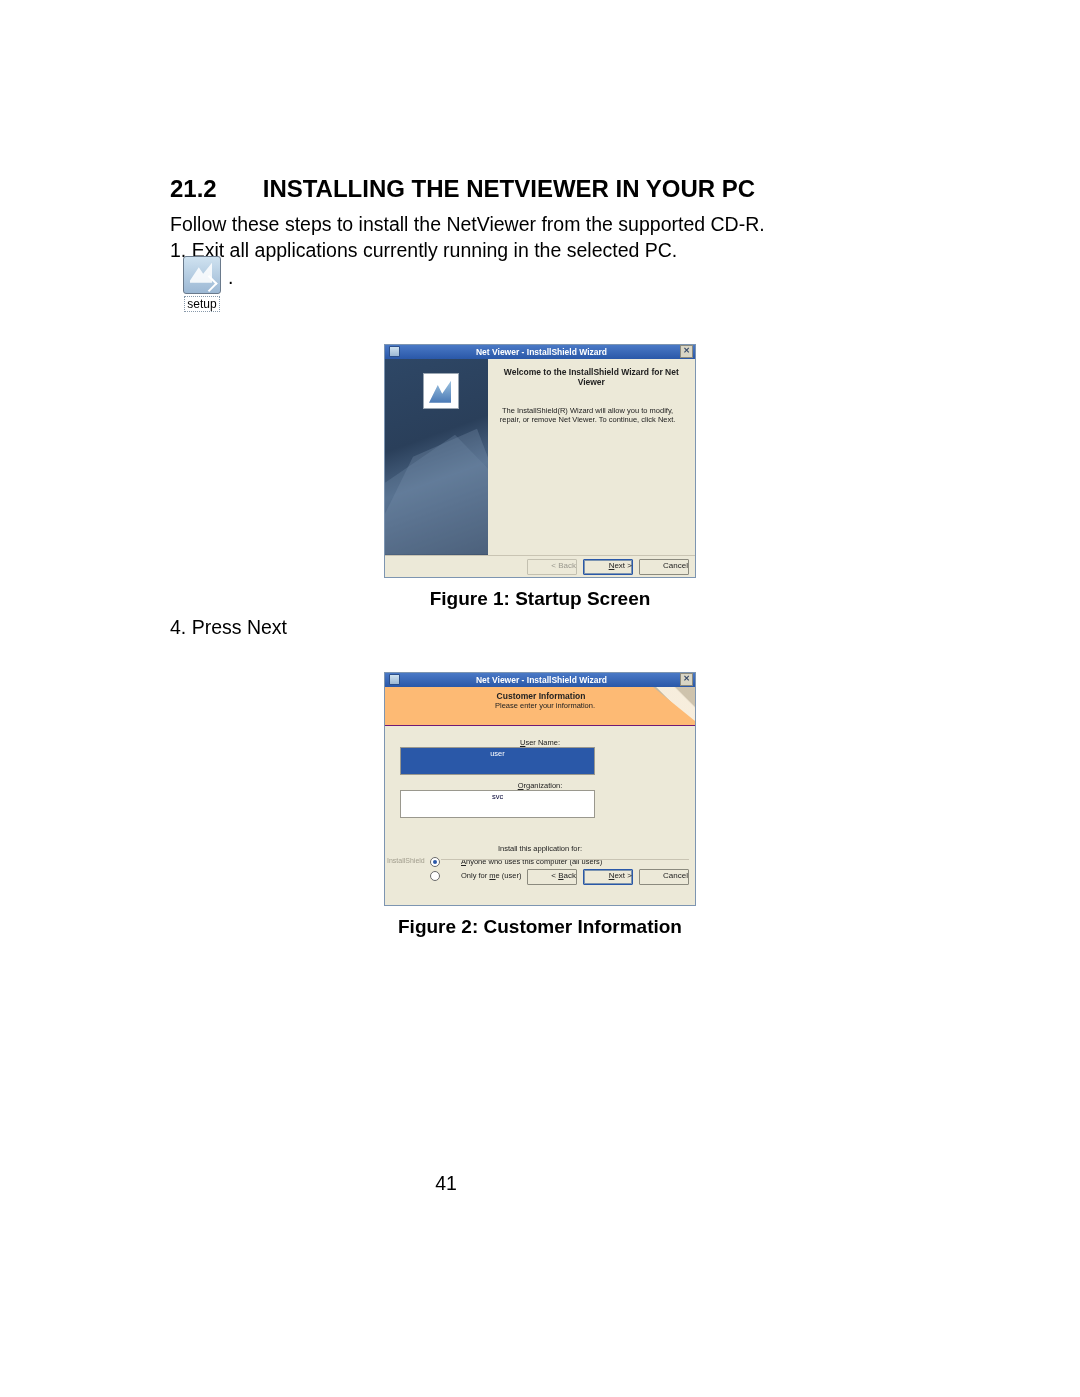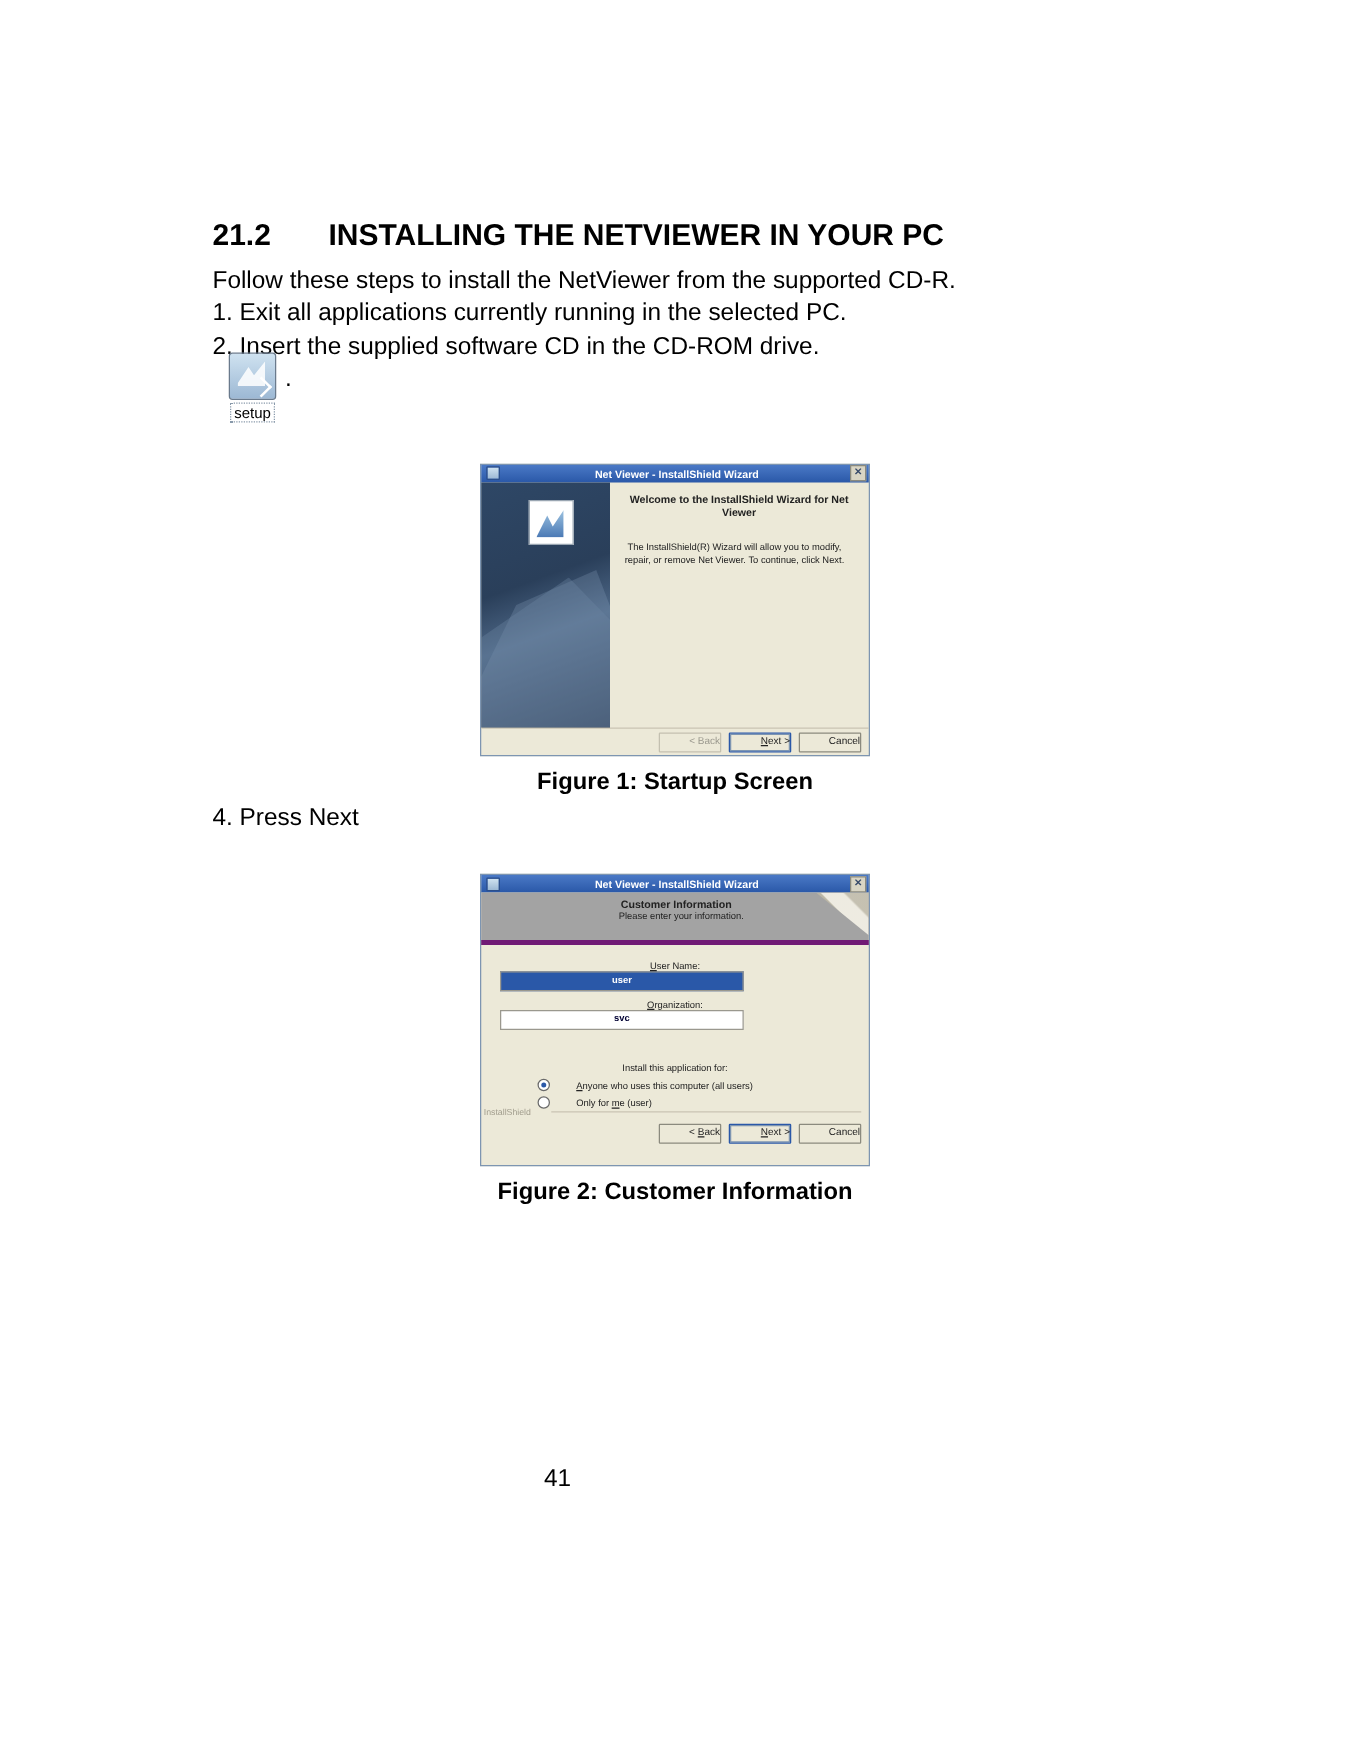--- a/index.html
+++ b/index.html
@@ -224,25 +224,25 @@
     border-color: #c3c0b0;
   }
   .wiz-btn.default {
     border: 1px solid #2a58a8;
     box-shadow: 0 0 0 1px #7d95b1 inset;
   }
   .u { text-decoration: underline; }
 
   
   .wiz2-header {
-    background: #a3a3a3;
+    background: #fdba74;
     height: 34px;
     position: relative;
     padding: 4px 8px 0 10px;
-    border-bottom: 4px solid #701a75;
+    border-bottom: 1px solid #701a75;
     overflow: hidden;
   }
   .wiz2-header-title {
     font-weight: bold;
     font-size: 8.5px;
   }
   .wiz2-header-sub {
     font-size: 7.5px;
     margin-left: 8px;
   }
@@ -259,30 +259,29 @@
     height: 162px;
     box-sizing: border-box;
     position: relative;
   }
   .field-label {
     font-size: 7.5px;
     margin-top: 2px;
   }
   .text-input {
     width: 195px;
-    height: 16px;
+    height: 28px;
     background: #fff;
     border: 1px solid #9a988e;
     font-size: 7.5px;
     padding: 0 2px;
     line-height: 12px;
     color: #003;
     display: block;
     box-sizing: border-box;
-    font-weight: bold;
   }
   .text-input.sel {
     background: #2a58a8;
     color: #fff;
   }
   .install-for {
     margin-top: 26px;
     font-size: 7.5px;
   }
   .radio-row {
@@ -346,21 +345,20 @@
 <div class="page">
 
   <div class="heading-row">
     <span class="heading-num">21.2</span>
     <span class="heading-title">INSTALLING THE NETVIEWER IN YOUR PC</span>
   </div>
 
   <div class="body-text">Follow these steps to install the NetViewer from the supported CD-R.</div>
 
   <p class="step">1. Exit all applications currently running in the selected PC.</p>
-  <p class="step">2. Insert the supplied software CD in the CD-ROM drive.</p>
 
   <div class="step3-row">
     <div class="setup-icon-block">
       <div class="setup-icon"></div>
       <span class="setup-caption">setup</span>
     </div>
     <p class="step" style="flex:0 0 auto; margin-left:2px;">.</p>
   </div>
 
   <div class="figure-wrap">

